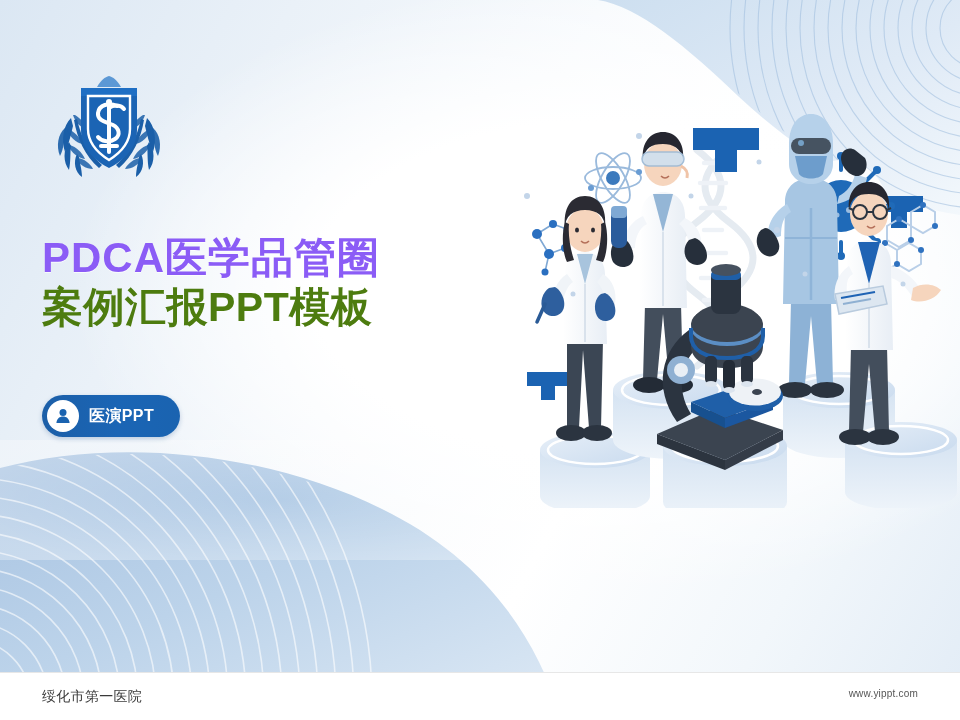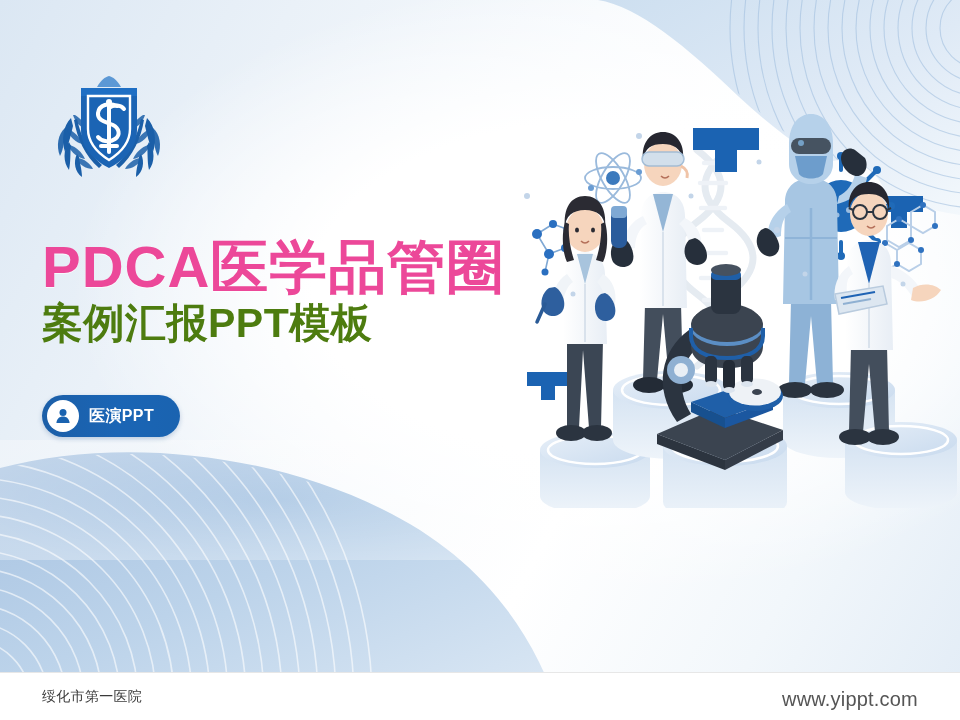--- a/index.html
+++ b/index.html
@@ -16,22 +16,22 @@
       linear-gradient(118deg,#dbe7f3 0%, #eaf1f8 22%, #f7fafd 45%, #ffffff 62%, #f2f7fb 82%, #e2ecf6 100%);
   }
   .bg-svg{ position:absolute; inset:0; width:960px; height:720px; }
 
   
   .logo{ position:absolute; left:47px; top:72px; width:124px; height:108px; }
 
   
   .title-block{ position:absolute; left:42px; top:236px; width:520px; }
   .title-main{
-    font-size:58px; font-weight:700; letter-spacing:1px; line-height:1.06;
-    color:#ec4899; white-space:nowrap;
+    font-size:42px; font-weight:700; letter-spacing:1px; line-height:1.06;
+    color:#8b5cf6; white-space:nowrap;
     text-shadow:0 1px 0 rgba(255,255,255,.7);
   }
   .title-sub{
     margin-top:4px;
     font-size:41px; font-weight:700; letter-spacing:.5px; line-height:1.12;
     color:#4d7c0f; white-space:nowrap;
   }
 
   
   .badge-row{ position:absolute; left:42px; top:395px; display:flex; gap:18px; }
@@ -48,21 +48,21 @@
   }
   .badge-tx{ color:#ffffff; font-size:16px; font-weight:700; letter-spacing:.4px; white-space:nowrap; }
 
   
   .illus{ position:absolute; left:505px; top:88px; width:455px; height:420px; }
 
   
   .footer{ position:absolute; left:0; bottom:0; width:960px; height:48px; background:#ffffff; }
   .footer-line{ position:absolute; left:0; top:0; width:960px; height:1px; background:#e7e7e7; }
   .f-left{ position:absolute; left:42px; top:16px; font-size:14px; color:#3a3a3a; letter-spacing:.3px; }
-  .f-right{ position:absolute; right:42px; top:16px; font-size:20px; color:#555; letter-spacing:.2px; }
+  .f-right{ position:absolute; right:42px; top:16px; font-size:10px; color:#555; letter-spacing:.2px; }
 </style>
 </head>
 <body>
 
 <div class="slide">
 
   <div class="bg-base"></div>
 
   <svg class="bg-svg" viewBox="0 0 960 720" xmlns="http://www.w3.org/2000/svg">
     <defs>

